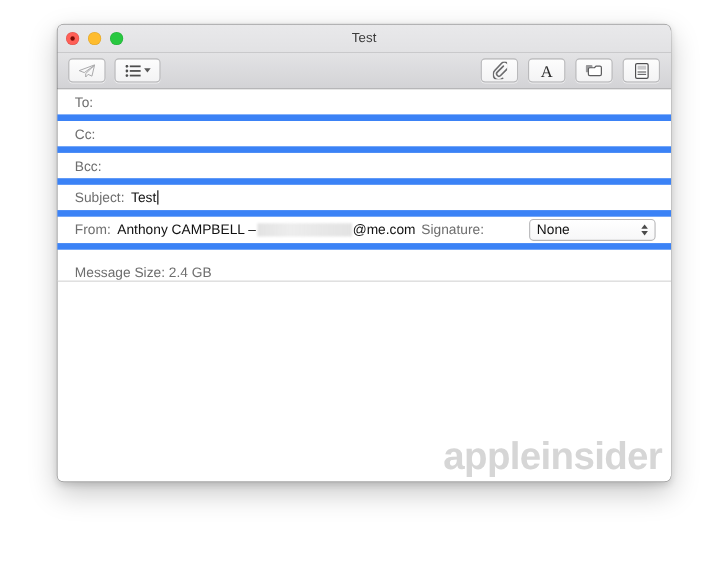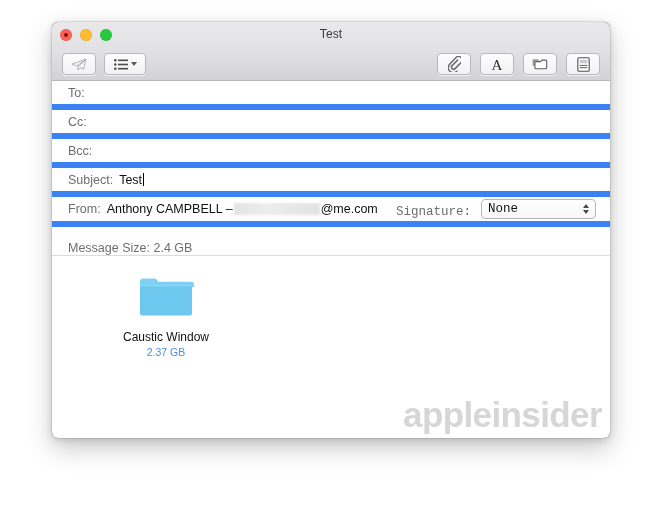--- a/index.html
+++ b/index.html
@@ -162,37 +162,37 @@
       rgba(225,225,225,0.95) 0%,
       rgba(237,237,237,0.98) 35%,
       rgba(230,230,230,0.95) 70%,
       rgba(224,224,224,0.9) 100%);
     filter: blur(1.1px);
     margin: 0 1px;
   }
   .sig-wrap {
     margin-left: auto;
     display: flex;
-    align-items: flex-end;
-    gap: 10px;
-    font-family: Liberation Mono, monospace;
+    align-items: center;
+    gap: 25px;
   }
   .sig-select {
     width: 115px;
     height: 20px;
     background: linear-gradient(to bottom, #ffffff 0%, #f7f7f8 100%);
     border: 1px solid #b6b6b8;
     border-radius: 4px;
     display: flex;
     align-items: center;
     padding: 0 6px;
     box-sizing: border-box;
     position: relative;
     font-size: 12.5px;
     color: #111;
+    margin-left: 16px;
   }
   .sig-stepper {
     position: absolute;
     right: 6px;
     top: 50%;
     transform: translateY(-50%);
     display: flex;
     flex-direction: column;
     gap: 2px;
     line-height: 0;
@@ -385,30 +385,19 @@
       </div>
 
       <div class="msgsize-row">
         <span class="msgsize-text">Message Size: 2.4 GB</span>
       </div>
 
     </div>
 
     <div class="msg-body">
 
-      <div class="attachment">
-        <span class="folder-icon">
-          <svg width="56" height="45" viewBox="0 0 56 45">
-            <path d="M2 7.5 a3 3 0 0 1 3-3 h12.5 l3 3.2 h32.5 a3 3 0 0 1 3 3 v2.3 H2 z" fill="#7fd0f2"></path>
-            <rect x="2" y="10.5" width="52" height="31" rx="2.6" fill="#6ec7ef"></rect>
-            <rect x="2" y="10.5" width="52" height="2" fill="#86d6f5"></rect>
-          </svg>
-        </span>
-        <div class="att-name">Caustic Window</div>
-        <div class="att-size">2.37 GB</div>
-      </div>
 
       <div class="watermark">appleinsider</div>
 
     </div>
 
   </div>
 </div>
 
 </body></html>

